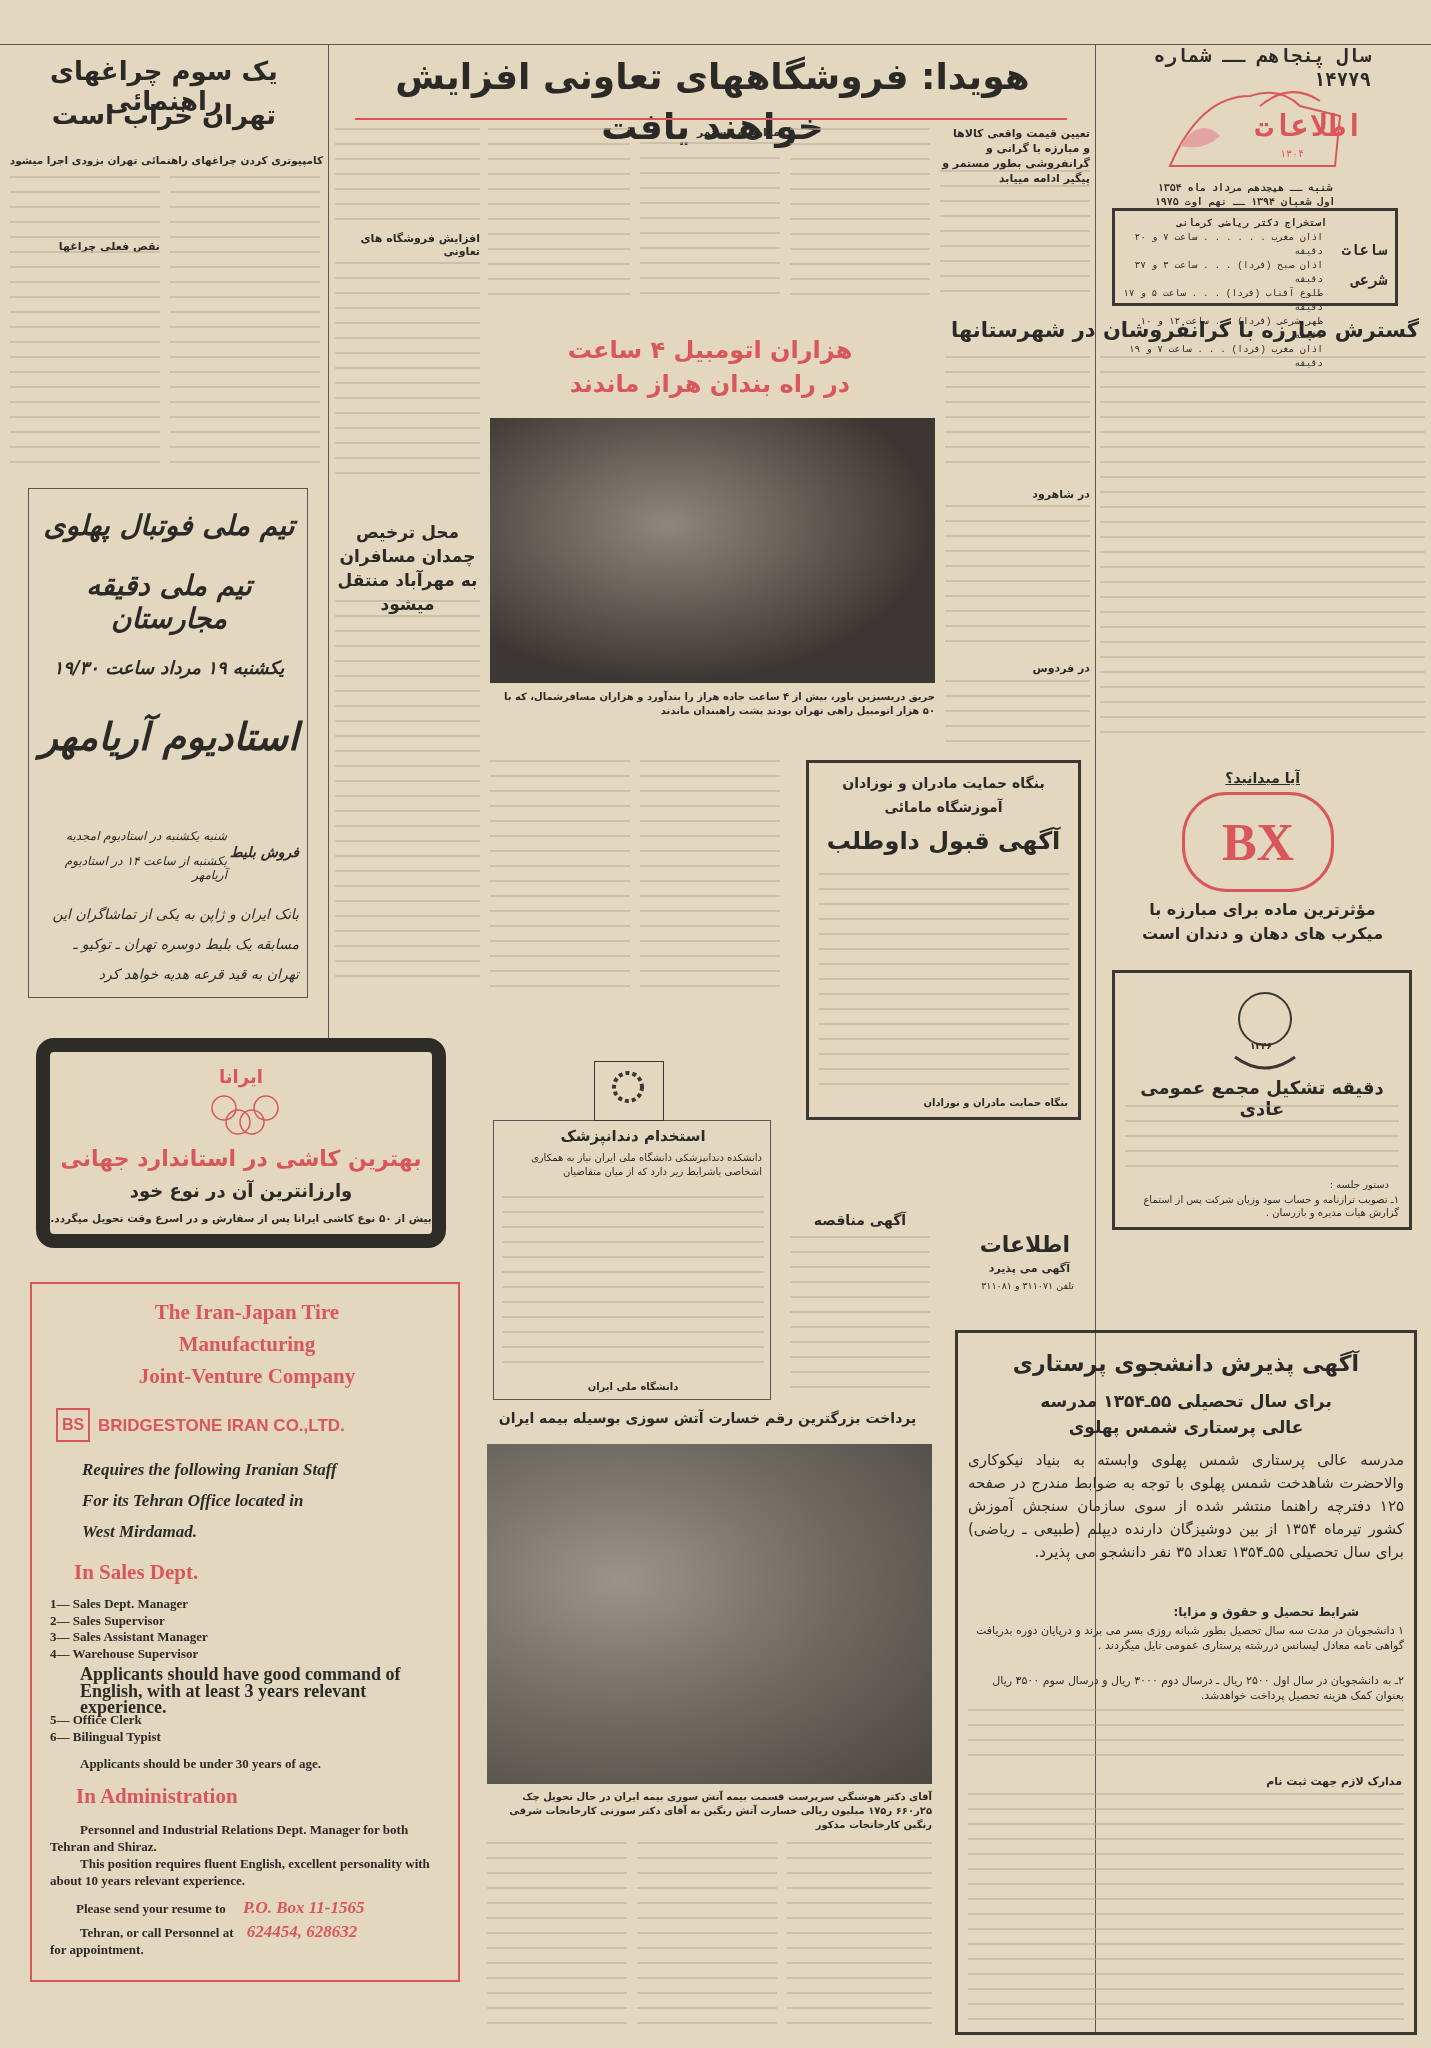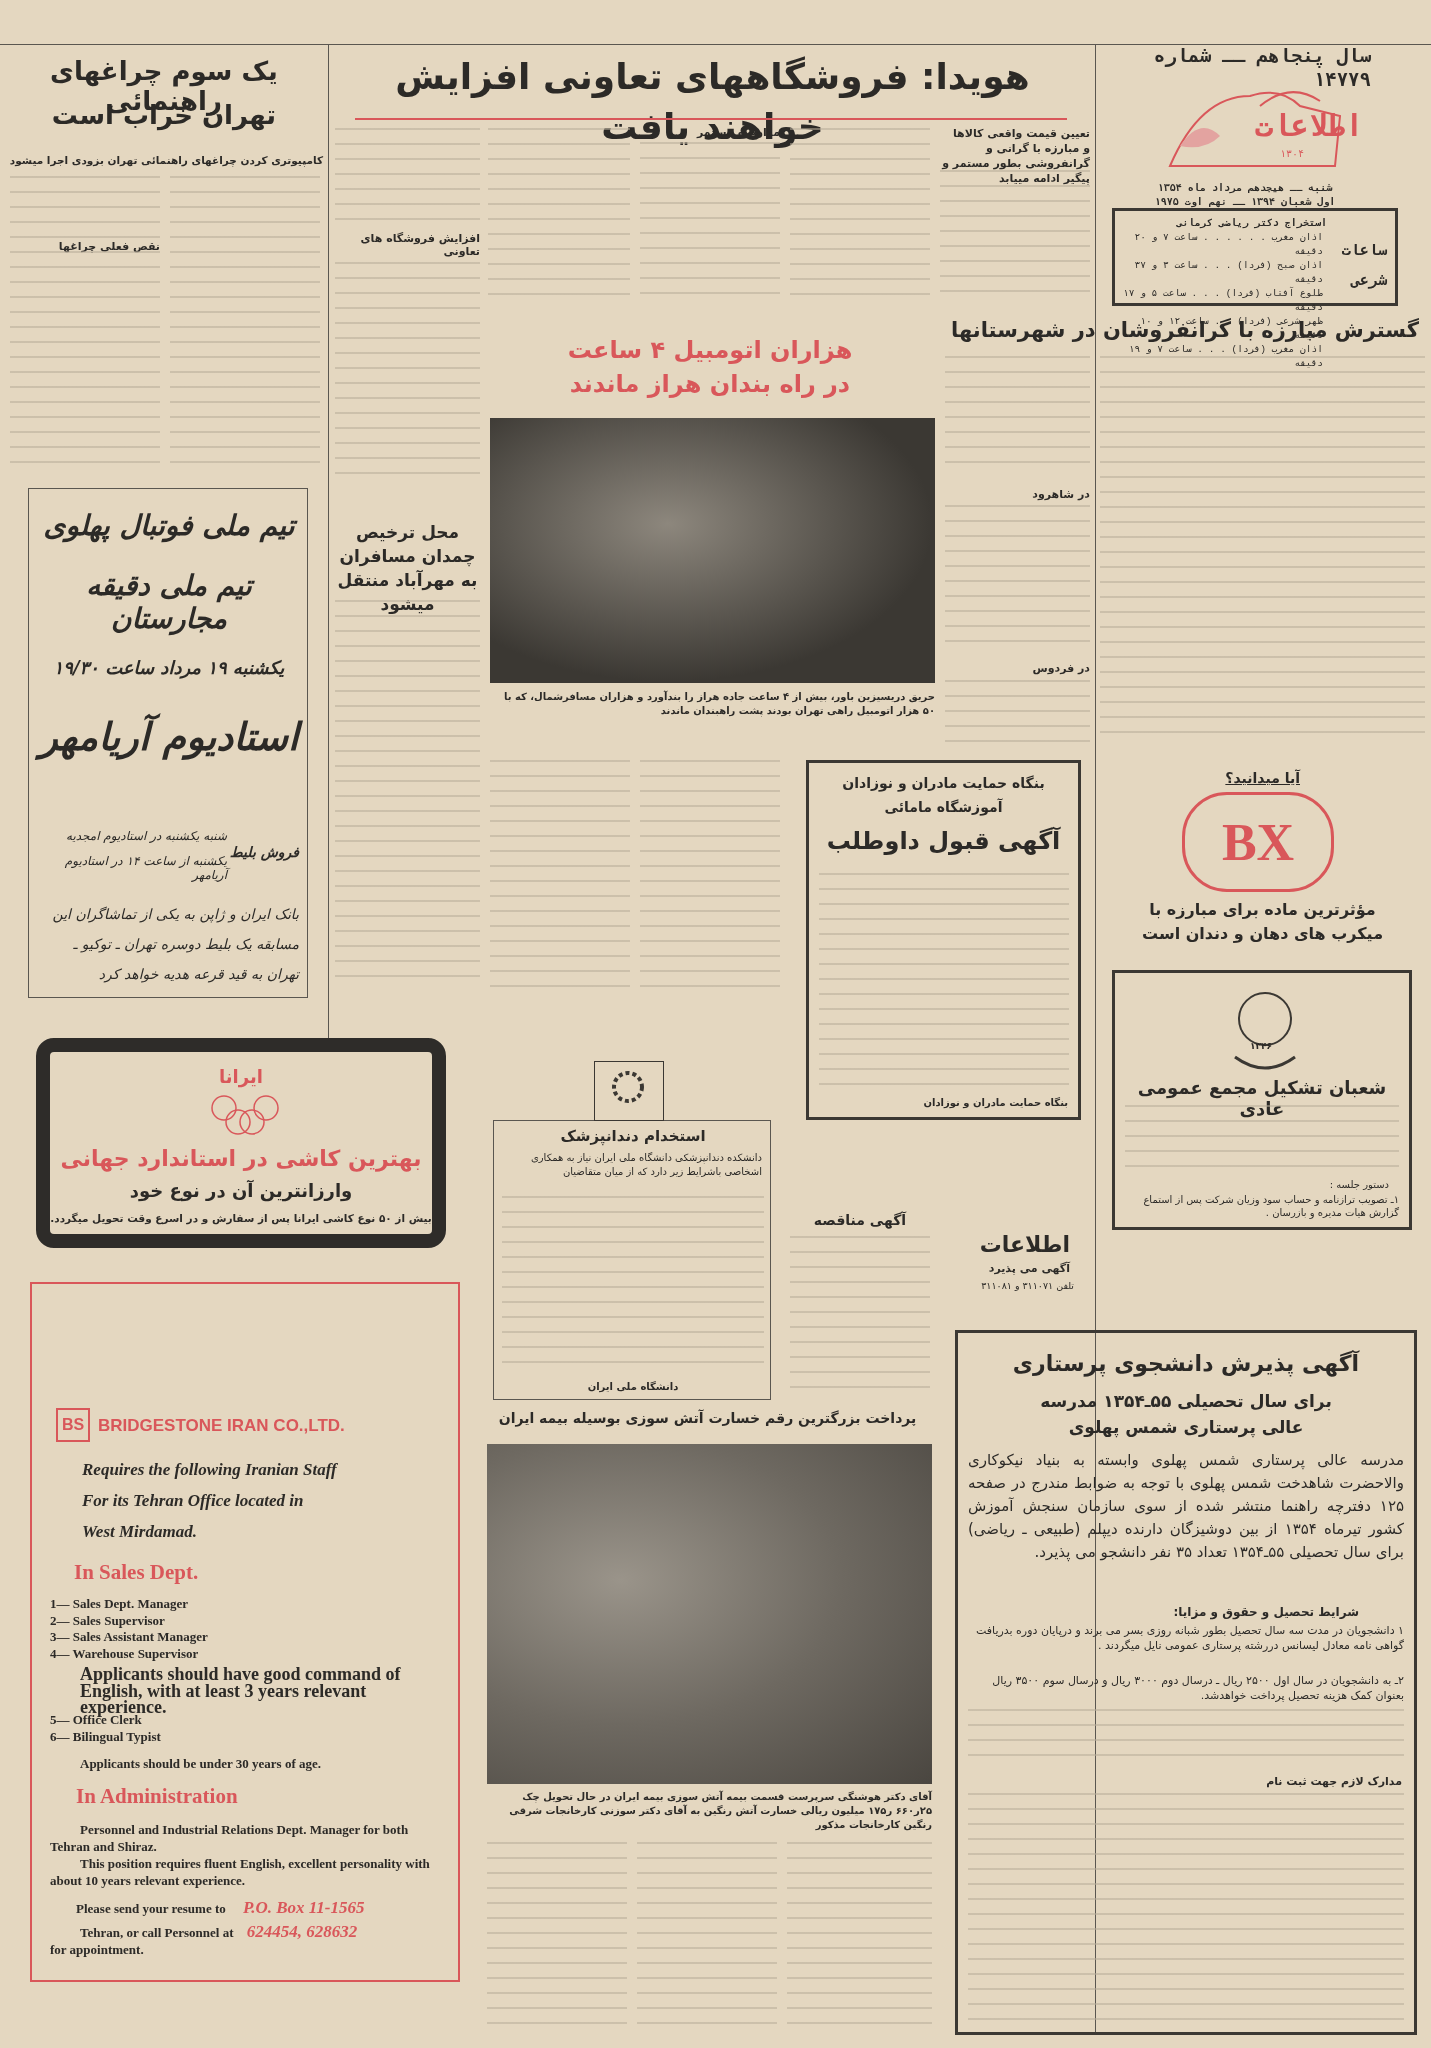--- a/index.html
+++ b/index.html
@@ -118,21 +118,21 @@
 </div>
 
 <div class="abs rtl boxed" style="left:1112px;top:970px;width:300px;height:260px;">
   <div class="abs ctr" style="left:110px;top:6px;width:80px;height:100px;">
     <svg width="80" height="100">
       <circle cx="40" cy="40" r="26" fill="none" stroke="#3b3833" stroke-width="2"></circle>
       <path d="M10 78 Q40 100 70 78" fill="none" stroke="#3b3833" stroke-width="3"></path>
     </svg>
     <div class="abs" style="left:25px;top:62px;font-size:9px;font-weight:bold;">۱۳۴۶</div>
   </div>
-  <div class="abs ctr" style="left:0;top:104px;width:294px;font-weight:bold;font-size:18px;text-align:center;">شعبان تشکیل مجمع عمومی عادی</div>
+  <div class="abs ctr" style="left:0;top:104px;width:294px;font-weight:bold;font-size:18px;text-align:center;">دقیقه تشکیل مجمع عمومی عادی</div>
   <div class="abs filler" style="left:10px;top:132px;width:274px;height:70px;"></div>
   <div class="abs" style="right:20px;top:206px;font-size:10px;">دستور جلسه :</div>
   <div class="abs" style="right:10px;top:220px;width:274px;font-size:10px;line-height:13px;">۱ـ تصویب ترازنامه و حساب سود وزیان شرکت پس از استماع گزارش هیات مدیره و بازرسان .</div>
 </div>
 
 <div class="abs rtl" style="left:493px;top:1120px;width:278px;height:280px;border:1px solid #5a5650;">
   <div class="abs ctr" style="left:100px;top:-60px;width:70px;height:60px;border:1px solid #3b3833;">
     <svg width="70" height="50">
         <circle cx="35" cy="25" r="14" fill="none" stroke="#3b3833" stroke-width="4" stroke-dasharray="4 3"></circle>
       </svg>
@@ -160,20 +160,25 @@
       <circle cx="28" cy="30" r="12" fill="none" stroke="#d9575a" stroke-width="1.5"></circle>
       <circle cx="42" cy="30" r="12" fill="none" stroke="#d9575a" stroke-width="1.5"></circle>
     </svg>
   </div>
   <div class="abs ctr red" style="left:0;top:94px;width:382px;font-weight:bold;font-size:22px;text-align:center;">بهترین کاشی در استاندارد جهانی</div>
   <div class="abs ctr" style="left:0;top:128px;width:382px;font-weight:bold;font-size:18px;text-align:center;">وارزانترین آن در نوع خود</div>
   <div class="abs ctr" style="left:0;top:160px;width:382px;font-weight:bold;font-size:10.5px;text-align:center;">بیش از ۵۰ نوع کاشی ایرانا پس از سفارش و در اسرع وقت تحویل میگردد.</div>
 </div>
 
 <div class="abs en-serif" style="left:30px;top:1282px;width:430px;height:700px;border:2px solid #d9575a;">
+  <div class="abs ctr" style="left:0;top:12px;width:430px;text-align:center;color:#d9575a;font-size:21px;line-height:32px;font-weight:bold;">
+    <div>The Iran-Japan Tire</div>
+    <div>Manufacturing</div>
+    <div>Joint-Venture Company</div>
+  </div>
   <div class="abs" style="left:24px;top:124px;width:34px;height:34px;border:2px solid #d9575a;color:#d9575a;font-family:'Liberation Sans',sans-serif;font-weight:bold;font-size:16px;display:flex;align-items:center;justify-content:center;">
     <span>BS</span>
   </div>
   <div class="abs" style="left:66px;top:132px;color:#d9575a;font-family:'Liberation Sans',sans-serif;font-weight:bold;font-size:17px;">BRIDGESTONE IRAN CO.,LTD.</div>
   <div class="abs" style="left:50px;top:170px;font-style:italic;font-weight:bold;font-size:17px;line-height:31px;">
     <div>Requires the following Iranian Staff</div>
     <div>For its Tehran Office located in</div>
     <div>West Mirdamad.</div>
   </div>
   <div class="abs" style="left:42px;top:276px;color:#d9575a;font-weight:bold;font-size:21px;">In Sales Dept.</div>

